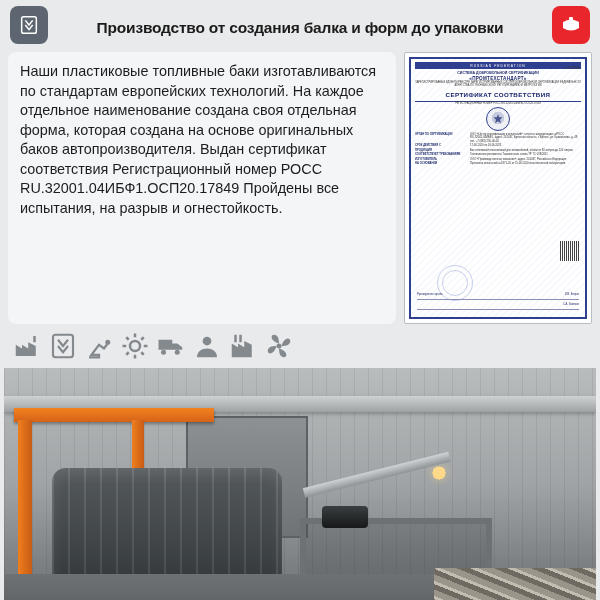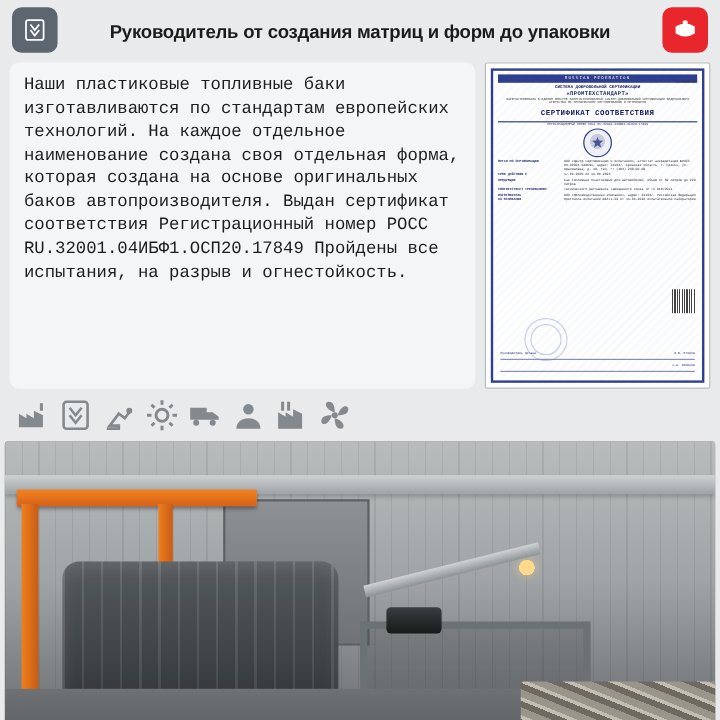--- a/index.html
+++ b/index.html
@@ -64,21 +64,20 @@
     justify-content: center;
   }
 
   
   .content {
     display: flex;
     padding: 0 8px;
     box-sizing: border-box;
     gap: 8px;
     height: 272px;
-    font-family: Liberation Mono, monospace;
   }
   .text-card {
     width: 388px;
     background: #f4f5f7;
     border-radius: 8px;
     padding: 10px 12px;
     box-sizing: border-box;
     font-size: 14.4px;
     line-height: 1.36;
     color: #1d1d1f;
@@ -373,21 +372,21 @@
 
   <div class="header">
     <div class="logo-left">
       <svg width="22" height="22" viewBox="0 0 24 24" aria-hidden="true">
         <rect x="4" y="3" width="16" height="18" rx="2" fill="none" stroke="#ffffff" stroke-width="1.6"></rect>
         <path d="M8 7 L12 12 L16 7" fill="none" stroke="#ffffff" stroke-width="1.6"></path>
         <path d="M8 12 L12 17 L16 12" fill="none" stroke="#ffffff" stroke-width="1.6"></path>
       </svg>
     </div>
 
-    <div class="header-title">Руководитель от создания матриц и форм до упаковки</div>
+    <div class="header-title">Производство от создания балка и форм до упаковки</div>
 
     <div class="logo-right">
       <svg width="24" height="24" viewBox="0 0 24 24" aria-hidden="true">
         <path d="M4 9 q8 -5 16 0 v6 q-8 5 -16 0 z" fill="#ffffff"></path>
         <rect x="10" y="4" width="4" height="5" rx="1" fill="#ffffff"></rect>
       </svg>
     </div>
   </div>
 
   <div class="content">

